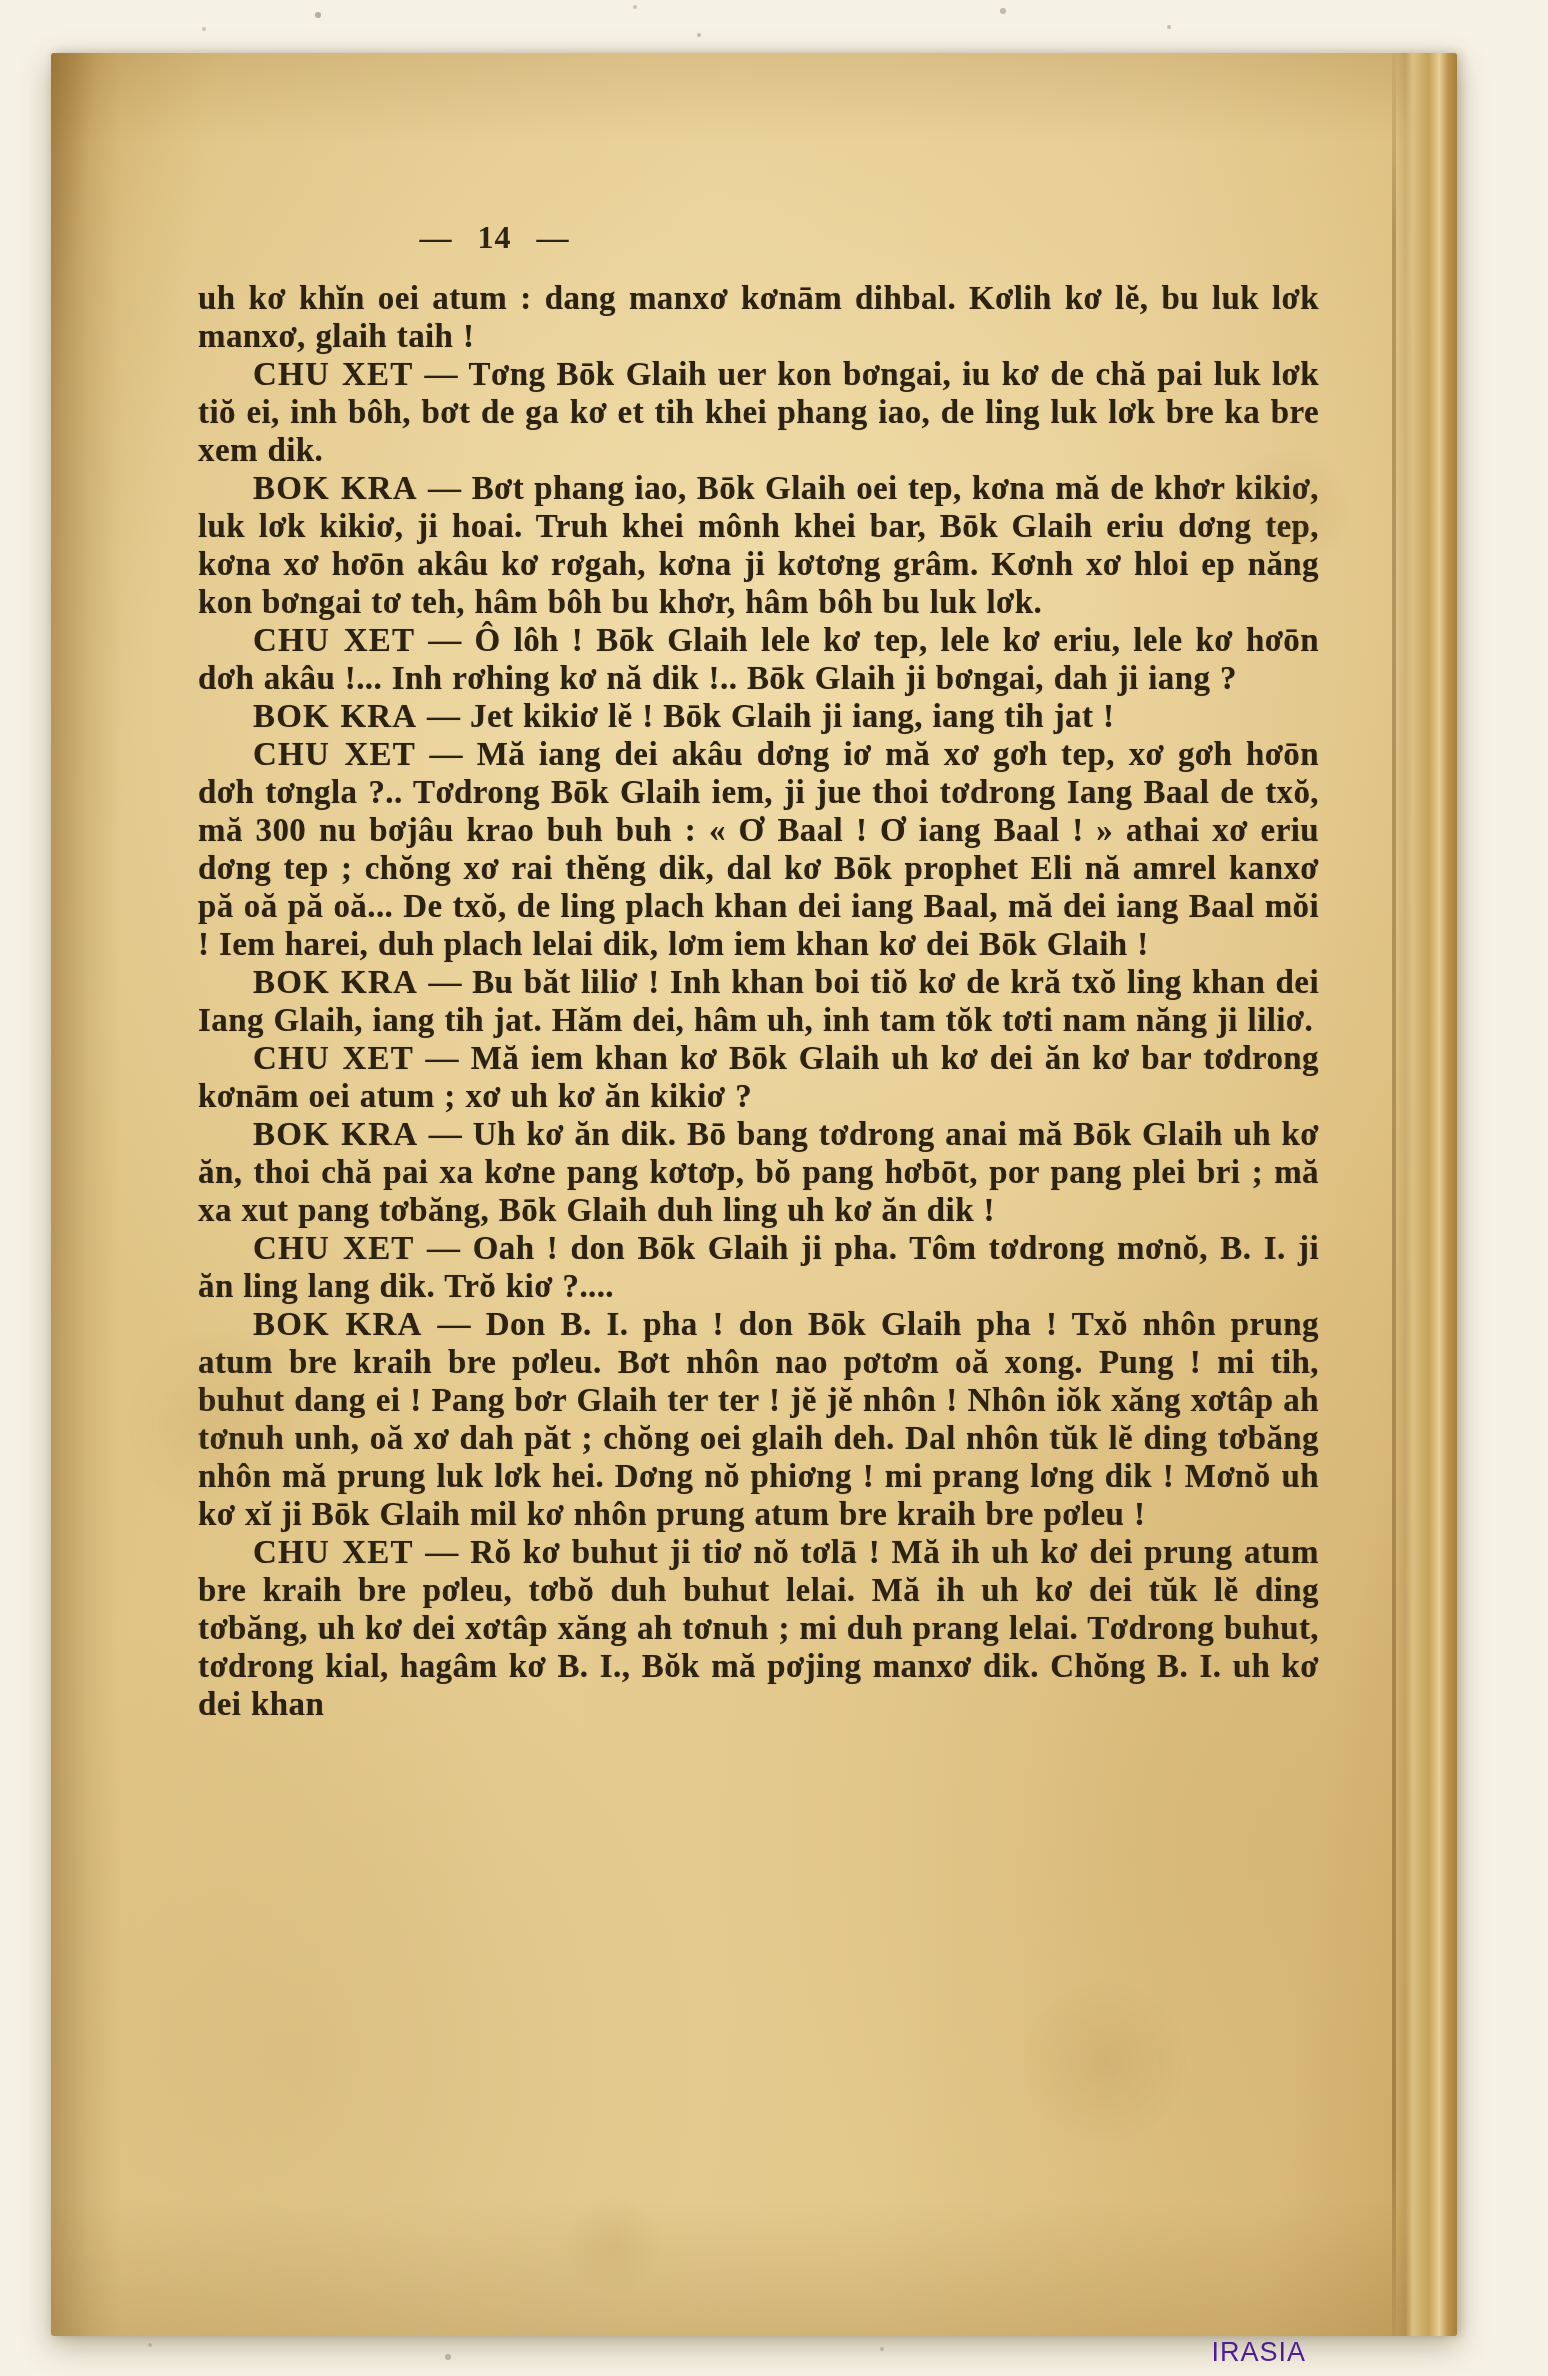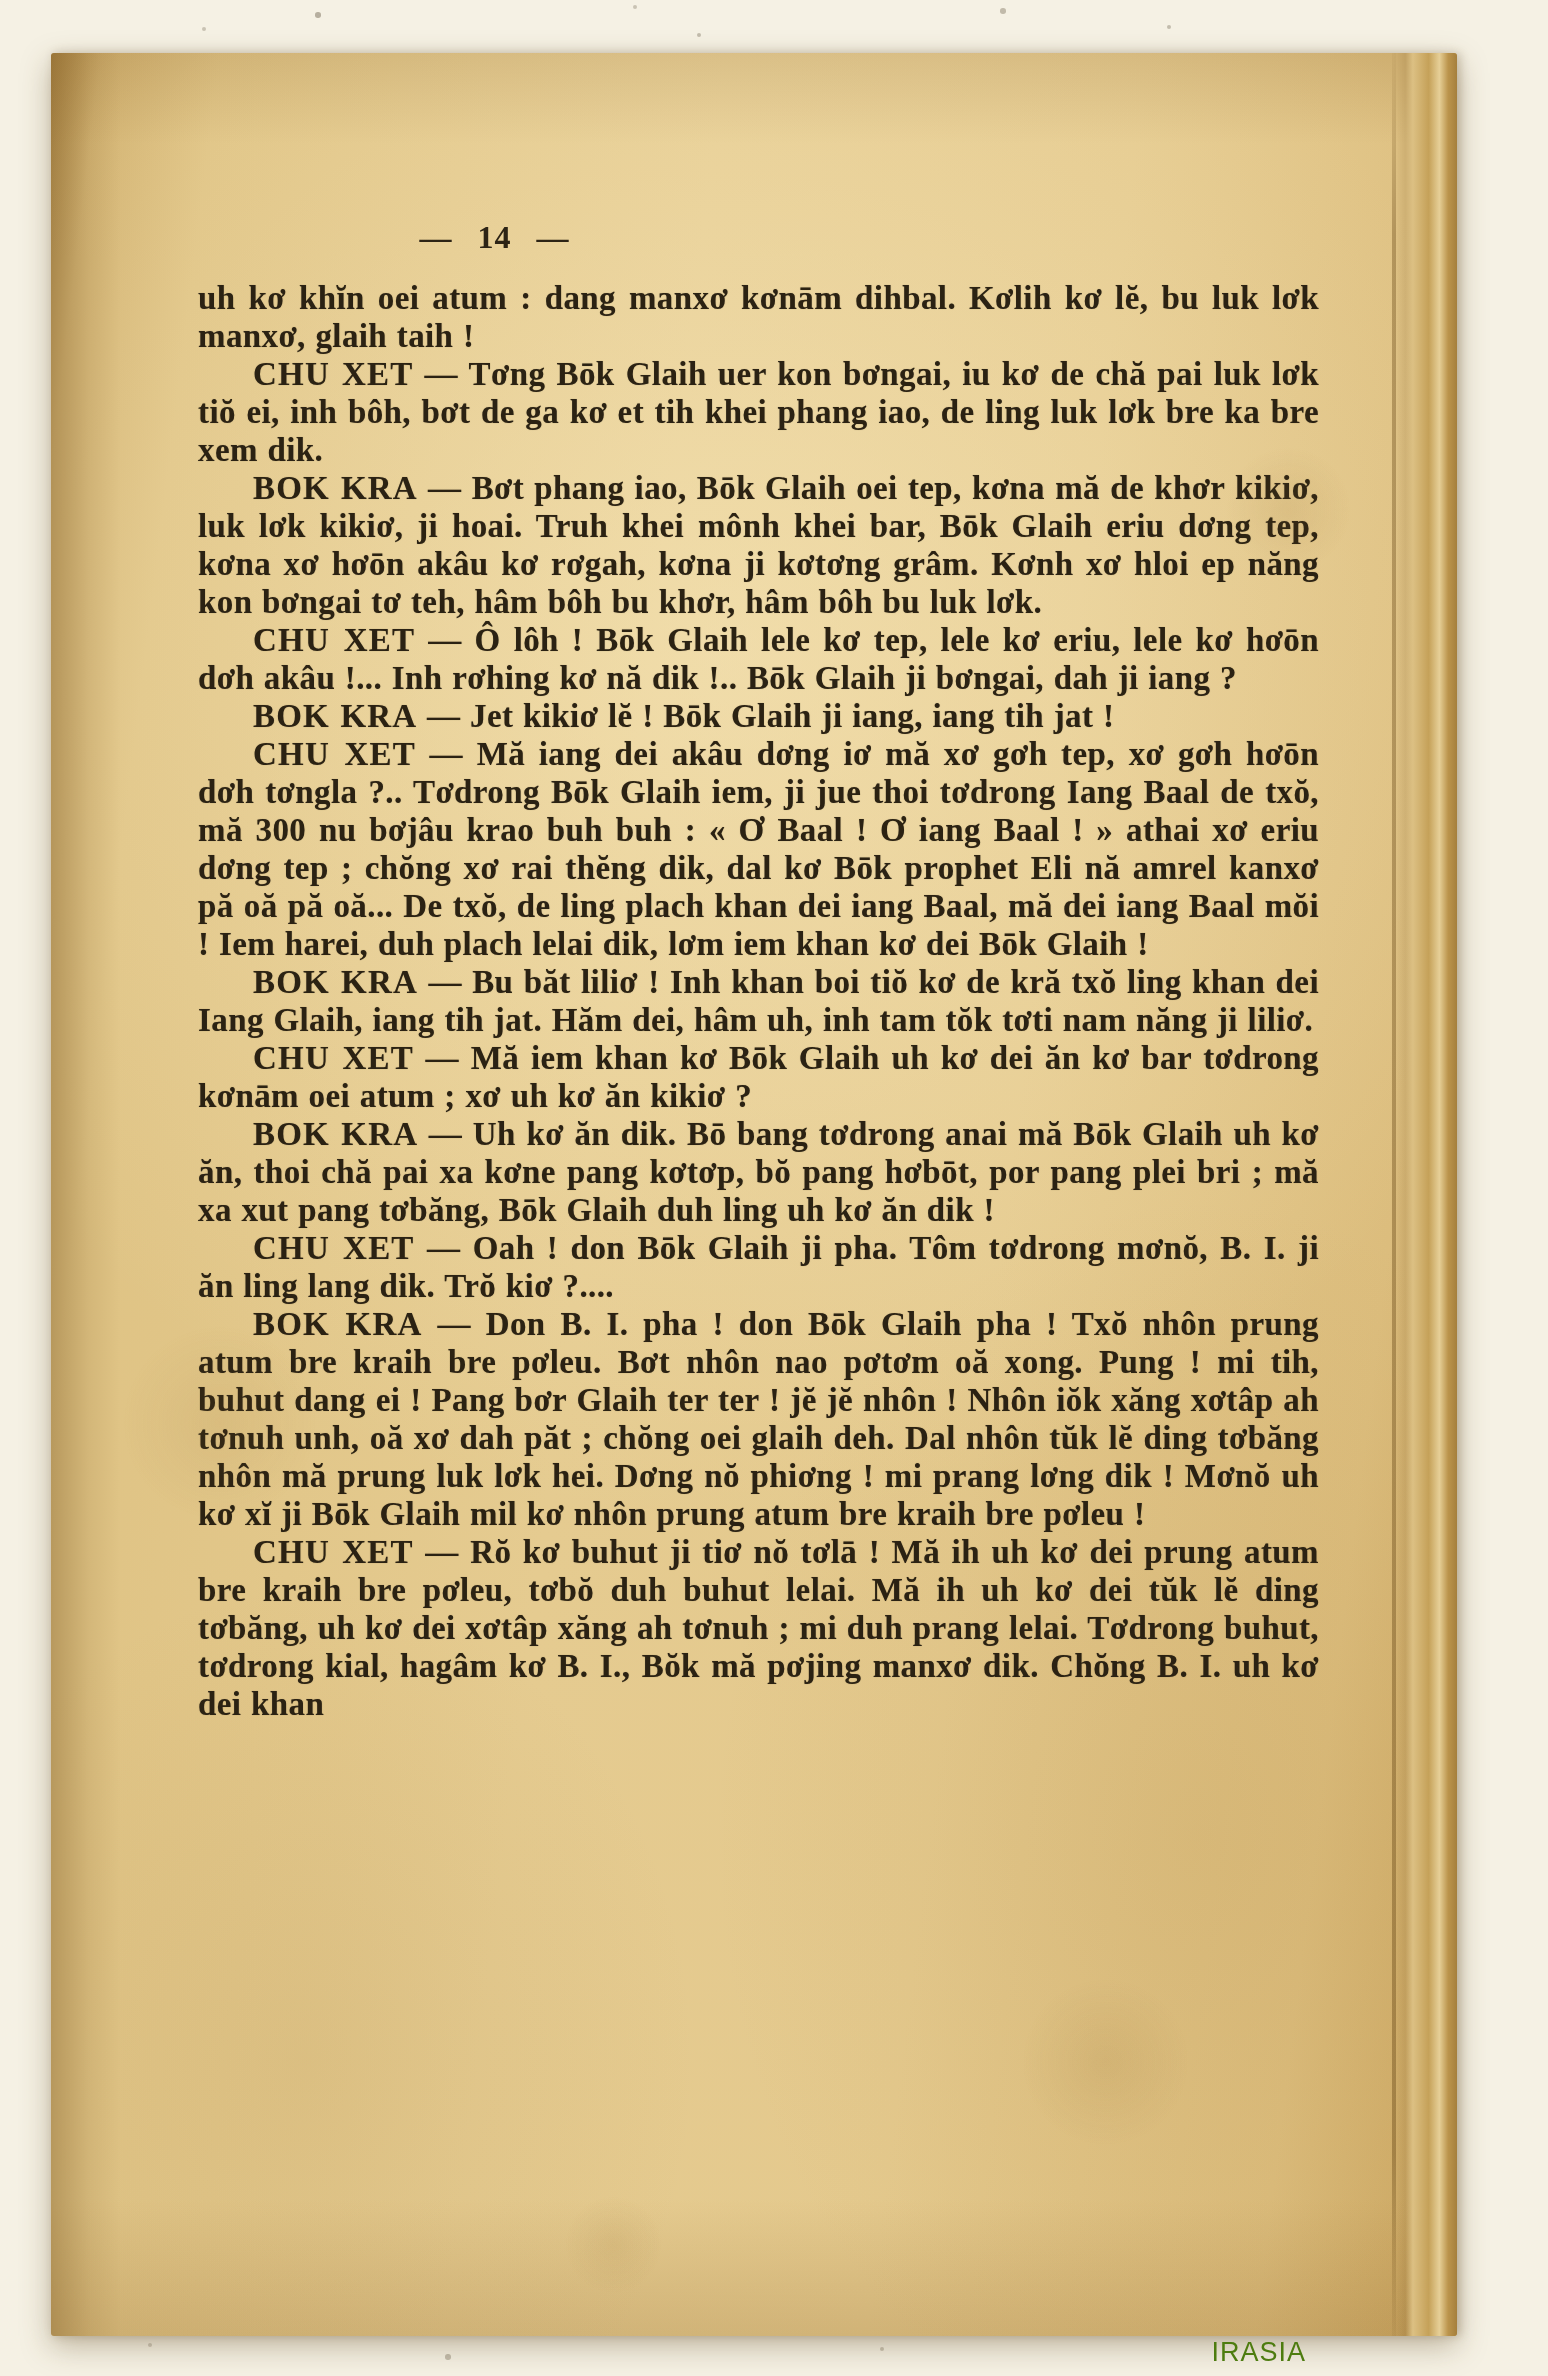--- a/index.html
+++ b/index.html
@@ -134,21 +134,21 @@
   }
   .speaker {
     letter-spacing: 1.2px;
   }
   .watermark {
     position: absolute;
     right: 242px;
     bottom: 8px;
     font-family: "Liberation Sans", "DejaVu Sans", sans-serif;
     font-size: 27px;
-    color: #4d7c0f;
+    color: #4c1d95;
     letter-spacing: 1px;
   }
 </style>
 </head>
 <body>
 
 <div class="scan">
   <div class="dust"></div>
 
   <div class="page">

